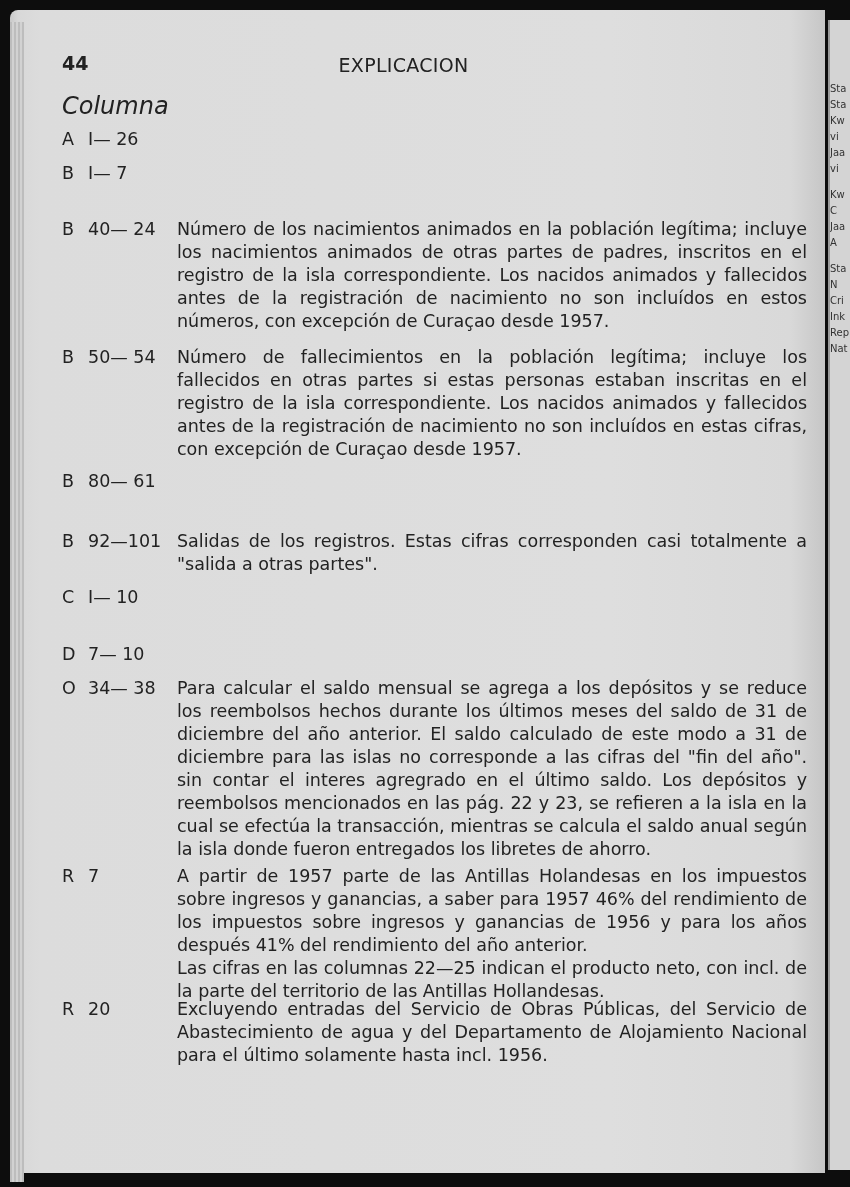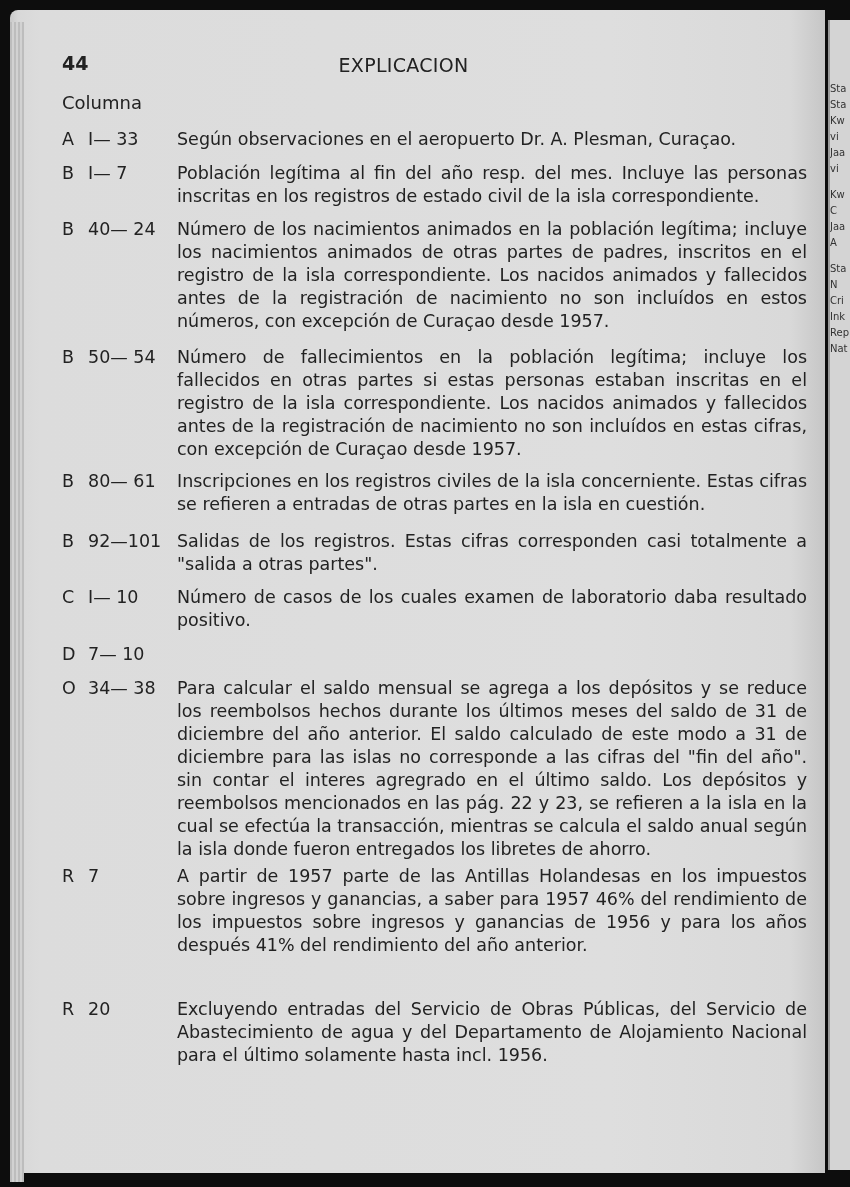--- a/index.html
+++ b/index.html
@@ -22,52 +22,46 @@
     background:#d4d4d4; border-left:2px solid #9a9a9a; overflow:hidden;
   }
   .next-page span { display:block; font-size:10px; color:#333; line-height:14px; margin-top:2px; white-space:nowrap; }
   .page-number {
     position:absolute; left:52px; top:42px; font-size:19px; font-weight:bold; color:#222;
   }
   .heading {
     position:absolute; left:0; right:0; top:44px; text-align:center; font-size:19px; color:#222; letter-spacing:0.3px; padding-right:28px;
   }
   .col-label {
-    position:absolute; left:52px; top:82px; font-size:18px; color:#222;
+    position:absolute; left:52px; top:82px; font-size:24px; color:#222;font-style:italic;
   }
   .entry { position:absolute; left:52px; width:745px; color:#222; font-size:17.5px; line-height:23px; }
   .entry .letter { position:absolute; left:0; top:0; }
   .entry .range { position:absolute; left:26px; top:0; width:92px; white-space:nowrap; }
   .entry .text { margin-left:115px; text-align:justify; }
   .entry .text p { margin:0; }
 </style>
 </head>
 <body>
 
 <div class="page">
   <div class="page-edge"></div>
 
   <div class="page-number">44</div>
   <div class="heading">EXPLICACION</div>
   <div class="col-label">Columna</div>
 
   <div class="entry" style="top:118px">
     <span class="letter">A</span>
-    <span class="range">I— 33</span>
-    <div class="text">
-        <p>Según observaciones en el aeropuerto Dr. A. Plesman, Curaçao.</p>
-      </div>
+    <span class="range">I— 26</span>
   </div>
 
   <div class="entry" style="top:152px">
     <span class="letter">B</span>
     <span class="range">I— 7</span>
-    <div class="text">
-        <p>Población legítima al fin del año resp. del mes. Incluye las personas inscritas en los registros de estado civil de la isla correspondiente.</p>
-      </div>
   </div>
 
   <div class="entry" style="top:208px">
     <span class="letter">B</span>
     <span class="range">40— 24</span>
     <div class="text">
         <p>Número de los nacimientos animados en la población legítima; incluye los nacimientos animados de otras partes de padres, inscritos en el registro de la isla correspondiente. Los nacidos animados y fallecidos antes de la registración de nacimiento no son incluídos en estos números, con excepción de Curaçao desde 1957.</p>
       </div>
   </div>
 
@@ -75,59 +69,54 @@
     <span class="letter">B</span>
     <span class="range">50— 54</span>
     <div class="text">
         <p>Número de fallecimientos en la población legítima; incluye los fallecidos en otras partes si estas personas estaban inscritas en el registro de la isla correspondiente. Los nacidos animados y fallecidos antes de la registración de nacimiento no son incluídos en estas cifras, con excepción de Curaçao desde 1957.</p>
       </div>
   </div>
 
   <div class="entry" style="top:460px">
     <span class="letter">B</span>
     <span class="range">80— 61</span>
-    <div class="text">
-        <p>Inscripciones en los registros civiles de la isla concerniente. Estas cifras se refieren a entradas de otras partes en la isla en cuestión.</p>
-      </div>
   </div>
 
   <div class="entry" style="top:520px">
     <span class="letter">B</span>
     <span class="range">92—101</span>
     <div class="text">
         <p>Salidas de los registros. Estas cifras corresponden casi totalmente a "salida a otras partes".</p>
       </div>
   </div>
 
   <div class="entry" style="top:576px">
     <span class="letter">C</span>
     <span class="range">I— 10</span>
-    <div class="text">
-        <p>Número de casos de los cuales examen de laboratorio daba resultado positivo.</p>
-      </div>
   </div>
 
   <div class="entry" style="top:633px">
     <span class="letter">D</span>
     <span class="range">7— 10</span>
   </div>
 
   <div class="entry" style="top:667px">
     <span class="letter">O</span>
     <span class="range">34— 38</span>
     <div class="text">
         <p>Para calcular el saldo mensual se agrega a los depósitos y se reduce los reembolsos hechos durante los últimos meses del saldo de 31 de diciembre del año anterior. El saldo calculado de este modo a 31 de diciembre para las islas no corresponde a las cifras del "fin del año". sin contar el interes agregrado en el último saldo. Los depósitos y reembolsos mencionados en las pág. 22 y 23, se refieren a la isla en la cual se efectúa la transacción, mientras se calcula el saldo anual según la isla donde fueron entregados los libretes de ahorro.</p>
       </div>
   </div>
 
   <div class="entry" style="top:855px">
     <span class="letter">R</span>
     <span class="range">7</span>
     <div class="text">
       <p>A partir de 1957 parte de las Antillas Holandesas en los impuestos sobre ingresos y ganancias, a saber para 1957 46% del rendimiento de los impuestos sobre ingresos y ganancias de 1956 y para los años después 41% del rendimiento del año anterior.</p>
+      <p>Las cifras en las columnas 22—25 indican el producto neto, con incl. de la parte del territorio de las Antillas Hollandesas.</p>
     </div>
   </div>
 
   <div class="entry" style="top:988px">
     <span class="letter">R</span>
     <span class="range">20</span>
     <div class="text">
         <p>Excluyendo entradas del Servicio de Obras Públicas, del Servicio de Abastecimiento de agua y del Departamento de Alojamiento Nacional para el último solamente hasta incl. 1956.</p>
       </div>
   </div>

